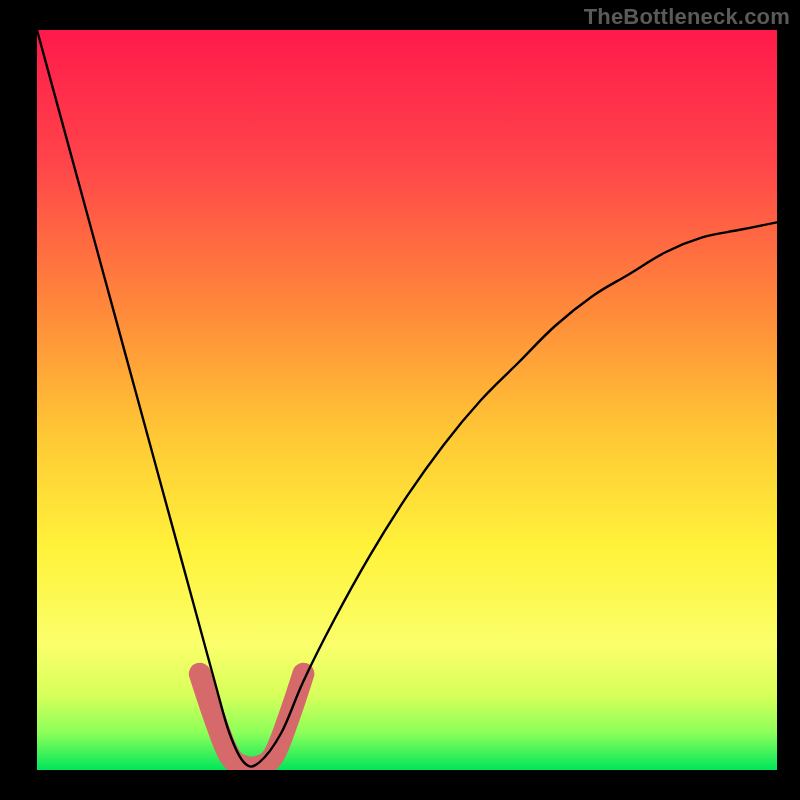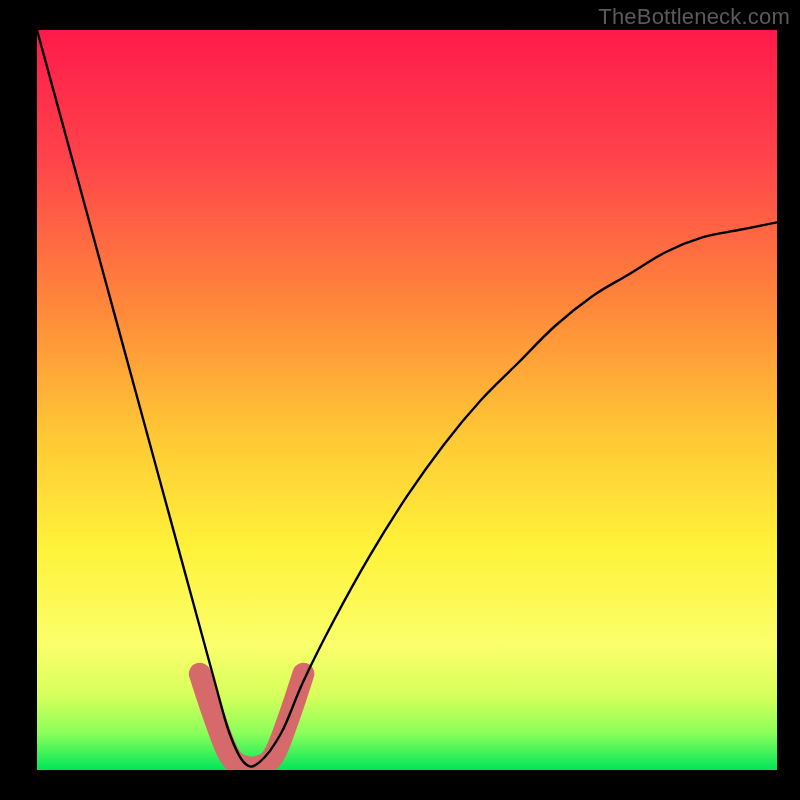--- a/index.html
+++ b/index.html
@@ -18,21 +18,21 @@
     width: 800px;
     height: 800px;
     background: #000;
   }
   .watermark {
     position: absolute;
     top: 4px;
     right: 10px;
     color: #5a5a5a;
     font-size: 22px;
-    font-weight: 400;
+    font-weight: 700;
     letter-spacing: 0.2px;
     z-index: 20;
   }
   svg.plot {
     position: absolute;
     top: 0;
     left: 0;
   }
 </style>
 </head>

